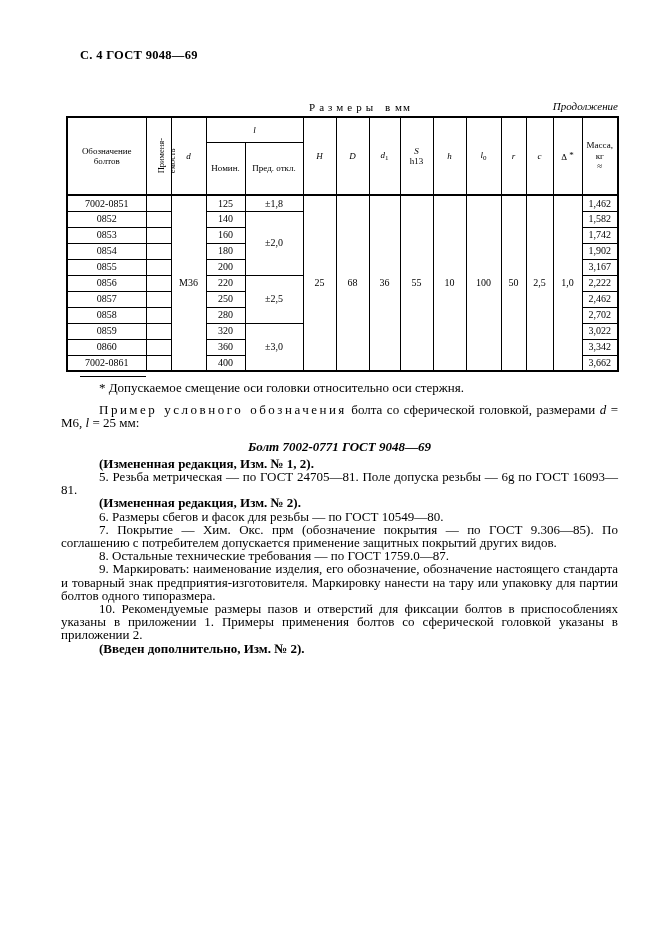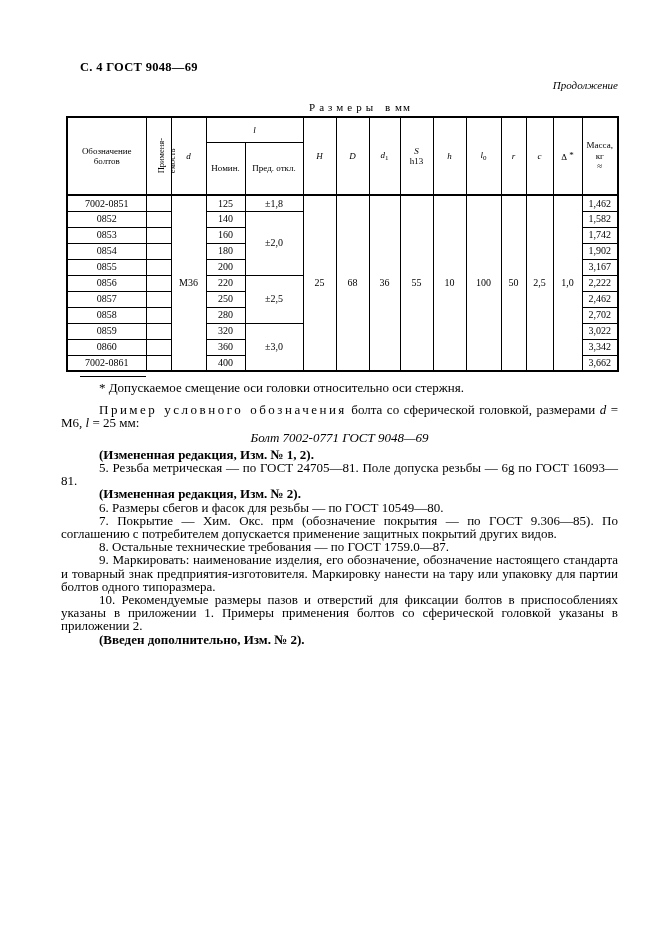--- a/index.html
+++ b/index.html
@@ -7,25 +7,25 @@
   body {
     width: 661px; height: 936px;
     font-family: "Liberation Serif", "DejaVu Serif", serif;
     color: #000;
     position: relative;
     overflow: hidden;
   }
   .page { position: absolute; inset: 0; background: #fff; }
 
   .running-head {
-    position: absolute; left: 80px; top: 60px;
+    position: absolute; left: 80px; top: 48px;
     font-size: 12.5px; font-weight: bold; letter-spacing: 0.3px;
   }
   .continuation {
-    position: absolute; right: 43px; top: 79px;
+    position: absolute; right: 43px; top: 100px;
     font-size: 11px; font-style: italic;
   }
   .table-title {
     position: absolute; left: 0; top: 101px; width: 720px;
     text-align: center; font-size: 11px;
   }
   .table-title .ls { letter-spacing: 4px; text-align: center; }
   .table-title .unit { letter-spacing: 1px; margin-left: 8px; }
 
   table.dims {
@@ -69,22 +69,22 @@
     position: absolute; left: 61px; top: 381px; width: 557px;
     font-size: 13px; line-height: 13.2px;
     text-align: justify;
   }
   .text-block p { text-indent: 38px; }
   p.footnote { margin-bottom: 9px; }
   p.bold { font-weight: bold; }
   .spaced { letter-spacing: 2.5px; margin-top: 39px; }
   p.desig-line {
     text-indent: 0; text-align: center;
-    font-style: italic; font-weight: 400;
-    margin: 1px 0 4px 0;
+    font-style: italic; font-weight: 700;
+    margin: 10px 0 4px 0;
   }
 </style>
 </head>
 <body>
 
 <div class="page">
 
   <div class="running-head">С. 4 ГОСТ 9048—69</div>
   <div class="continuation">Продолжение</div>
 

